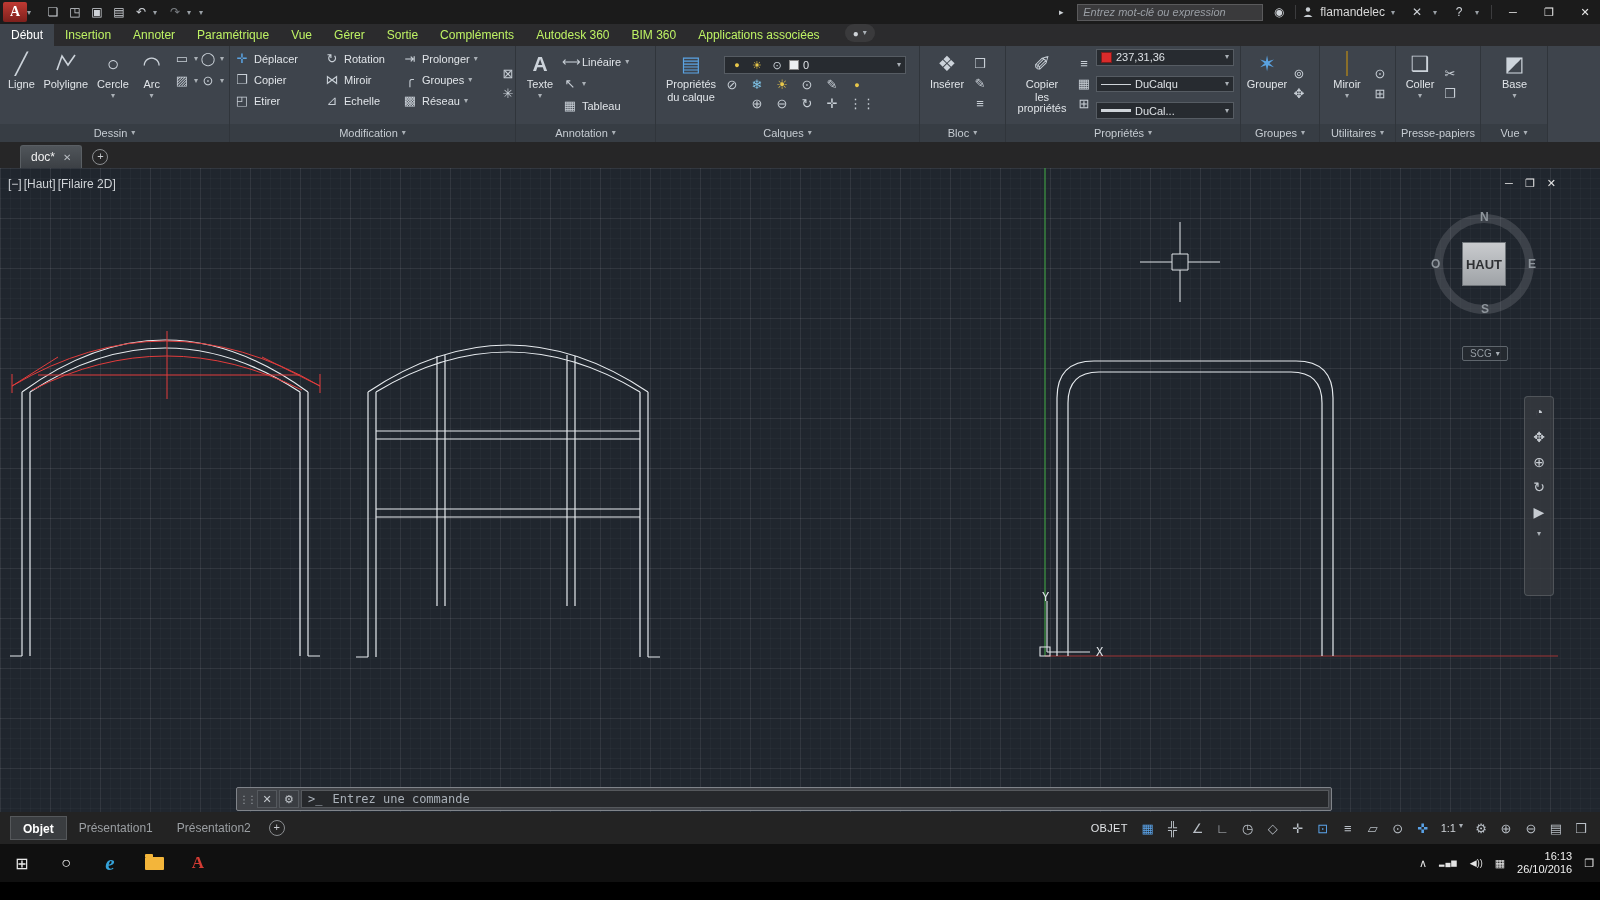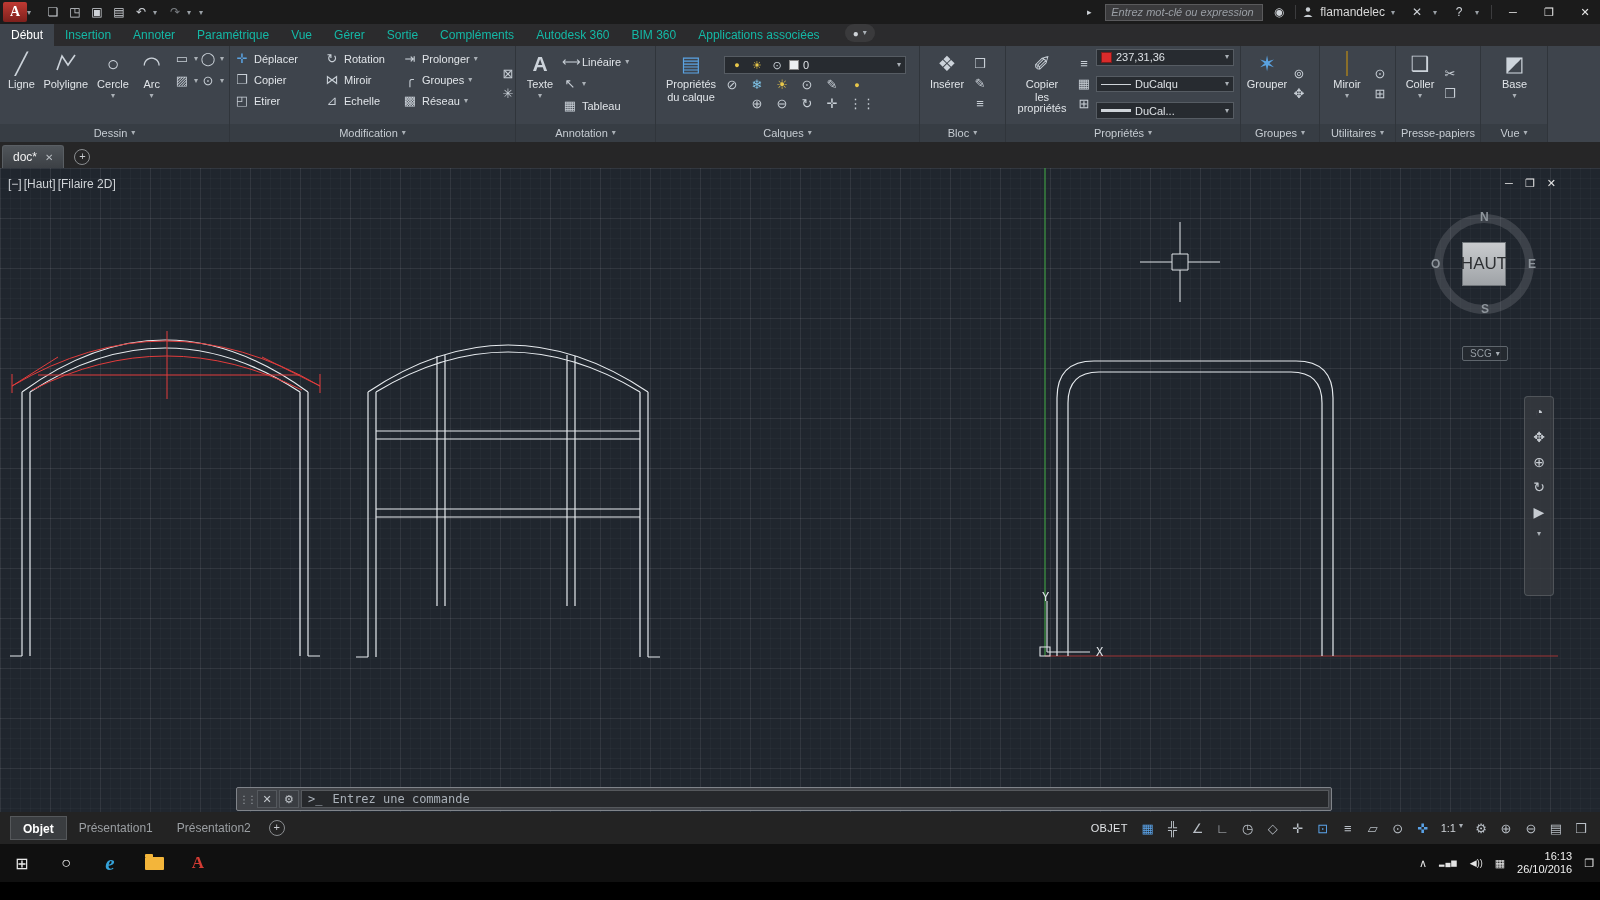--- a/index.html
+++ b/index.html
@@ -12,30 +12,30 @@
   .logo{width:24px;height:20px;margin-left:3px;background:linear-gradient(#c03a33,#7e201c);
     border-radius:2px;color:#fff;font-family:"Liberation Serif",serif;font-weight:bold;
     font-size:14px;display:flex;align-items:center;justify-content:center}
   .qat{display:flex;align-items:center;margin-left:6px;gap:2px}
   .tbico{min-width:20px;height:20px;display:flex;align-items:center;justify-content:center;
     color:#cfd3d8;font-size:12px}
   .tbcaret{font-size:8px;color:#9aa0a6;width:10px}
   .tb-center{position:absolute;left:0;right:0;text-align:center;color:#d9d9d9;font-size:12px;pointer-events:none}
   .tb-center .path{margin-left:14px;color:#cfcfcf}
   .tb-right{position:absolute;right:0;top:0;height:24px;display:flex;align-items:center;gap:6px}
-  .searchbox{width:158px;height:17px;background:#3a3a3c;border:1px solid #5a5a5c;
+  .searchbox{width:186px;height:17px;background:#3a3a3c;border:1px solid #5a5a5c;
     display:flex;align-items:center;padding:0 5px;color:#9a9fa5;font-style:italic;font-size:11px}
   .winbtn{width:30px;height:24px;display:flex;align-items:center;justify-content:center;
     color:#e8e8e8;font-size:11px}
   .sep{width:1px;height:14px;background:#3c3c3e}
 
   
   .tabrow{position:absolute;top:24px;left:0;width:1600px;height:22px;background:#2b2b2d;
     display:flex;align-items:flex-start;z-index:10}
-  .rtab{padding:0 11px;height:22px;line-height:22px;color:#14b8a6;font-size:12px;white-space:nowrap}
+  .rtab{padding:0 11px;height:22px;line-height:22px;color:#bef264;font-size:12px;white-space:nowrap}
   .rtab.active{background:#3e444c;color:#fff}
   .wspill{margin-left:14px;height:18px;margin-bottom:2px;background:#3a3a3c;border-radius:9px;
     display:flex;align-items:center;gap:4px;padding:0 8px;color:#d8d8d8}
   .wspill .dot{font-size:10px;color:#cfd3d8}
 
   
   .ribbon{position:absolute;top:46px;left:0;width:1600px;height:96px;background:#3e444c;
     display:flex;z-index:10}
   .panel{height:96px;display:flex;flex-direction:column;border-right:1px solid #30353b;background:#3e444c}
   .pbody{height:78px;display:flex;align-items:flex-start;padding:3px 3px 0 4px;gap:2px}
@@ -57,21 +57,21 @@
   .swwhite{width:10px;height:10px;background:#eceff1;border:1px solid #888}
   .lnsample{width:30px;border-top:1px solid #cfd4d9}
   .lwsample{width:30px;height:3px;background:#cfd4d9}
   .yellow{color:#e8c74a}.blue{color:#5aa2e0}.cyanish{color:#7fc4e8}
   .ruler{width:26px;height:10px;margin-top:8px;border:1px solid #8a6f2a;transform:rotate(-38deg);
     background:repeating-linear-gradient(90deg,rgba(90,60,10,.85) 0 1px,transparent 1px 5px),linear-gradient(#e7c76d,#caa23f)}
 
   
   .docbar{position:absolute;top:142px;left:0;width:1600px;height:26px;background:#262627;
     display:flex;align-items:flex-end;z-index:10}
-  .doctab{margin-left:2px;height:23px;padding:0 10px;background:linear-gradient(#50555a,#3c4045);
+  .doctab{margin-left:20px;height:23px;padding:0 10px;background:linear-gradient(#50555a,#3c4045);
     border:1px solid #5a5f64;border-bottom:none;border-radius:3px 3px 0 0;display:flex;
     align-items:center;gap:8px;color:#f0f0f0;font-size:12px}
   .doctab .x{color:#b9bec3;font-size:10px}
   .plusbtn{width:16px;height:16px;margin:0 0 3px 10px;border:1px solid #8a8d90;border-radius:50%;
     color:#c9ccd0;font-size:11px;line-height:13px;text-align:center}
 
   
   .canvas{position:absolute;top:168px;left:0;width:1600px;height:644px;z-index:0;
     background-color:#20262e;
     background-image:
@@ -88,21 +88,21 @@
   .st-ucs{stroke:#dfe3e7;stroke-width:1.1;fill:none}
   .st-cross{stroke:#dfe3e7;stroke-width:1;fill:none}
   .svgtext{fill:#dfe3e7;font:12px "DejaVu Sans Mono",monospace}
 
   .vplabel{position:absolute;top:177px;left:8px;z-index:2;color:#cfd3d7;font-size:12px;display:flex;gap:2px}
   .vpwin{position:absolute;top:177px;right:44px;z-index:2;display:flex;gap:12px;color:#e6e6e6;font-size:11px}
 
   .viewcube{position:absolute;top:212px;left:1432px;width:104px;height:104px;z-index:2}
   .vc-ring{position:absolute;inset:2px;border-radius:50%;border:9px solid rgba(125,130,136,0.30)}
   .vc-face{position:absolute;left:30px;top:30px;width:44px;height:44px;border:1px solid #70757a;
-    background:linear-gradient(#c9cbce,#9fa3a7);color:#2e3033;font-weight:normal;font-size:17px;
+    background:linear-gradient(#c9cbce,#9fa3a7);color:#2e3033;font-weight:bold;font-size:13px;
     display:flex;align-items:center;justify-content:center}
   .vc-letter{position:absolute;color:#8e959c;font-size:12px;font-weight:bold}
   .scg{position:absolute;top:346px;left:1462px;z-index:2;border:1px solid #5f666d;border-radius:2px;
     background:rgba(40,44,49,.55);color:#959ca3;font-size:10px;padding:1px 7px;display:flex;gap:4px;align-items:center}
 
   .navbar{position:absolute;top:396px;left:1524px;width:30px;height:200px;z-index:2;
     background:rgba(56,60,66,.75);border:1px solid rgba(110,115,120,.5);border-radius:4px;
     display:flex;flex-direction:column;align-items:center;padding:8px 0;gap:11px;color:#c6cbd1;font-size:14px}
   .navbar .nv{line-height:14px}
 

